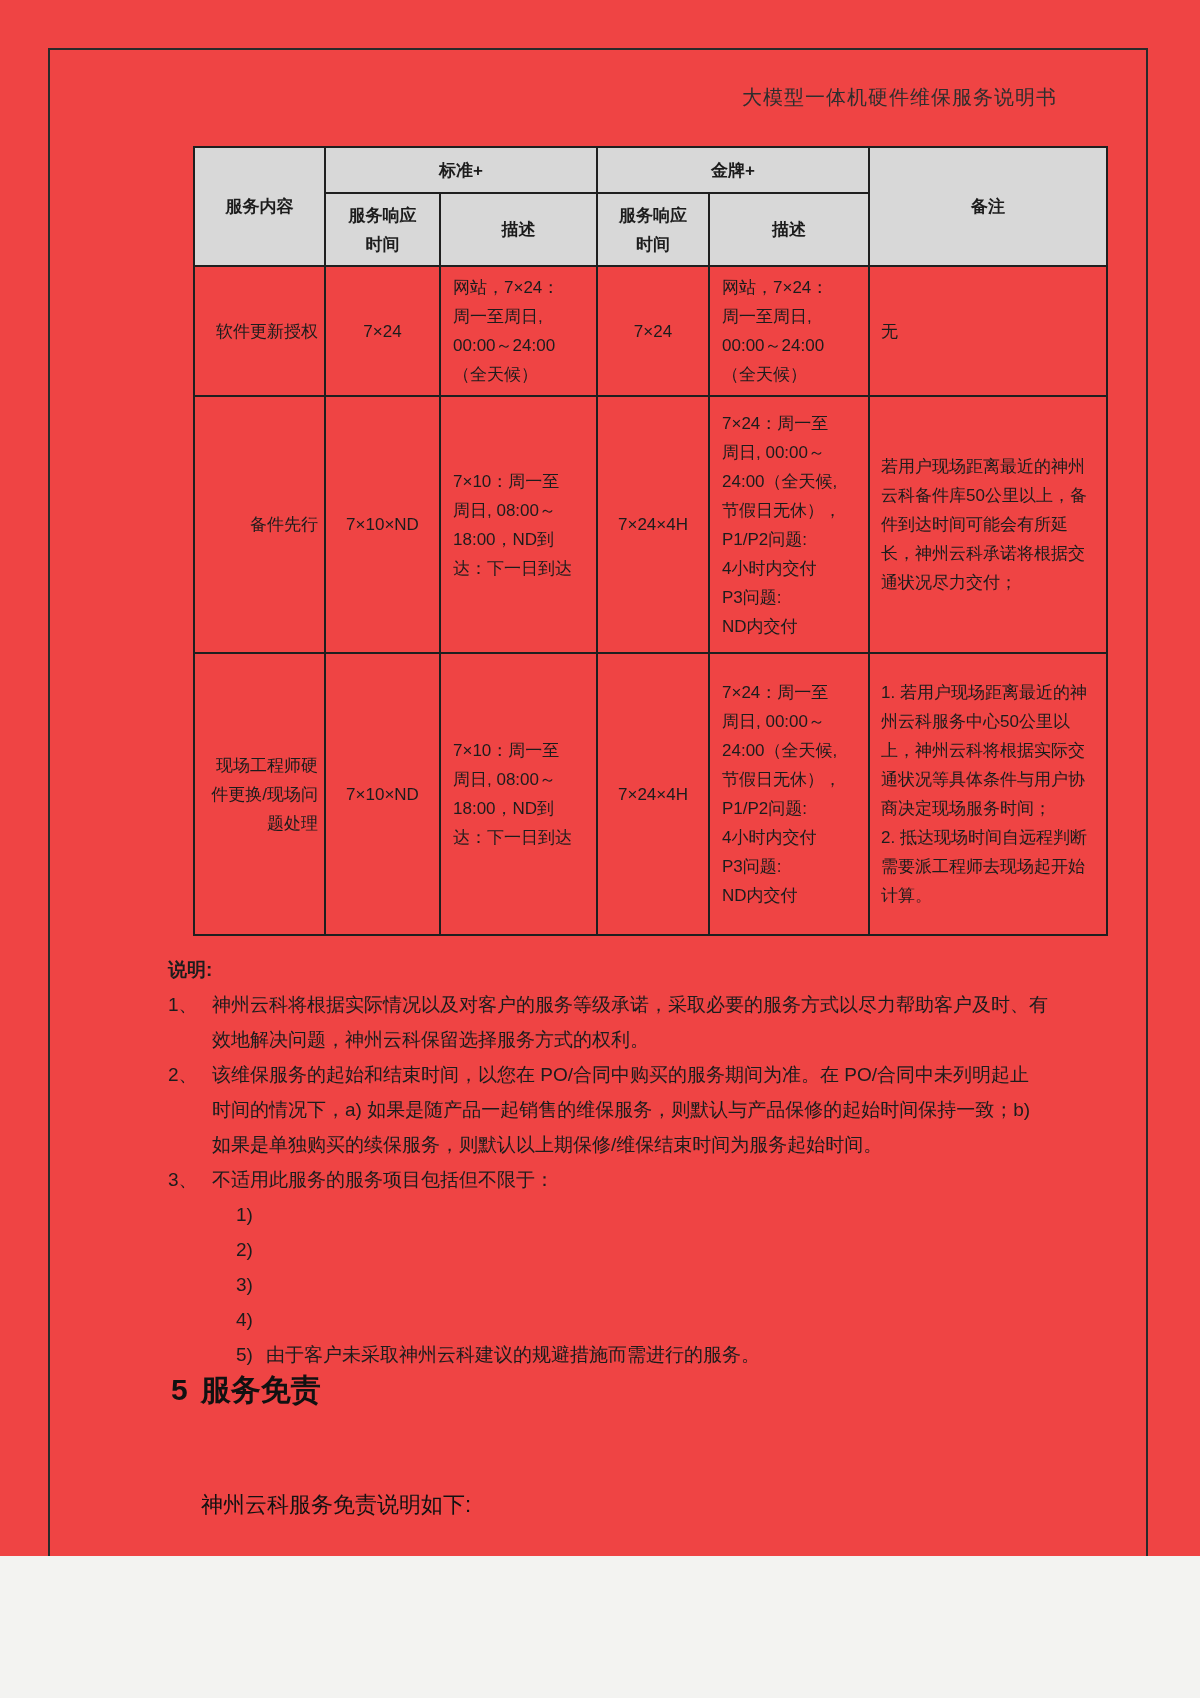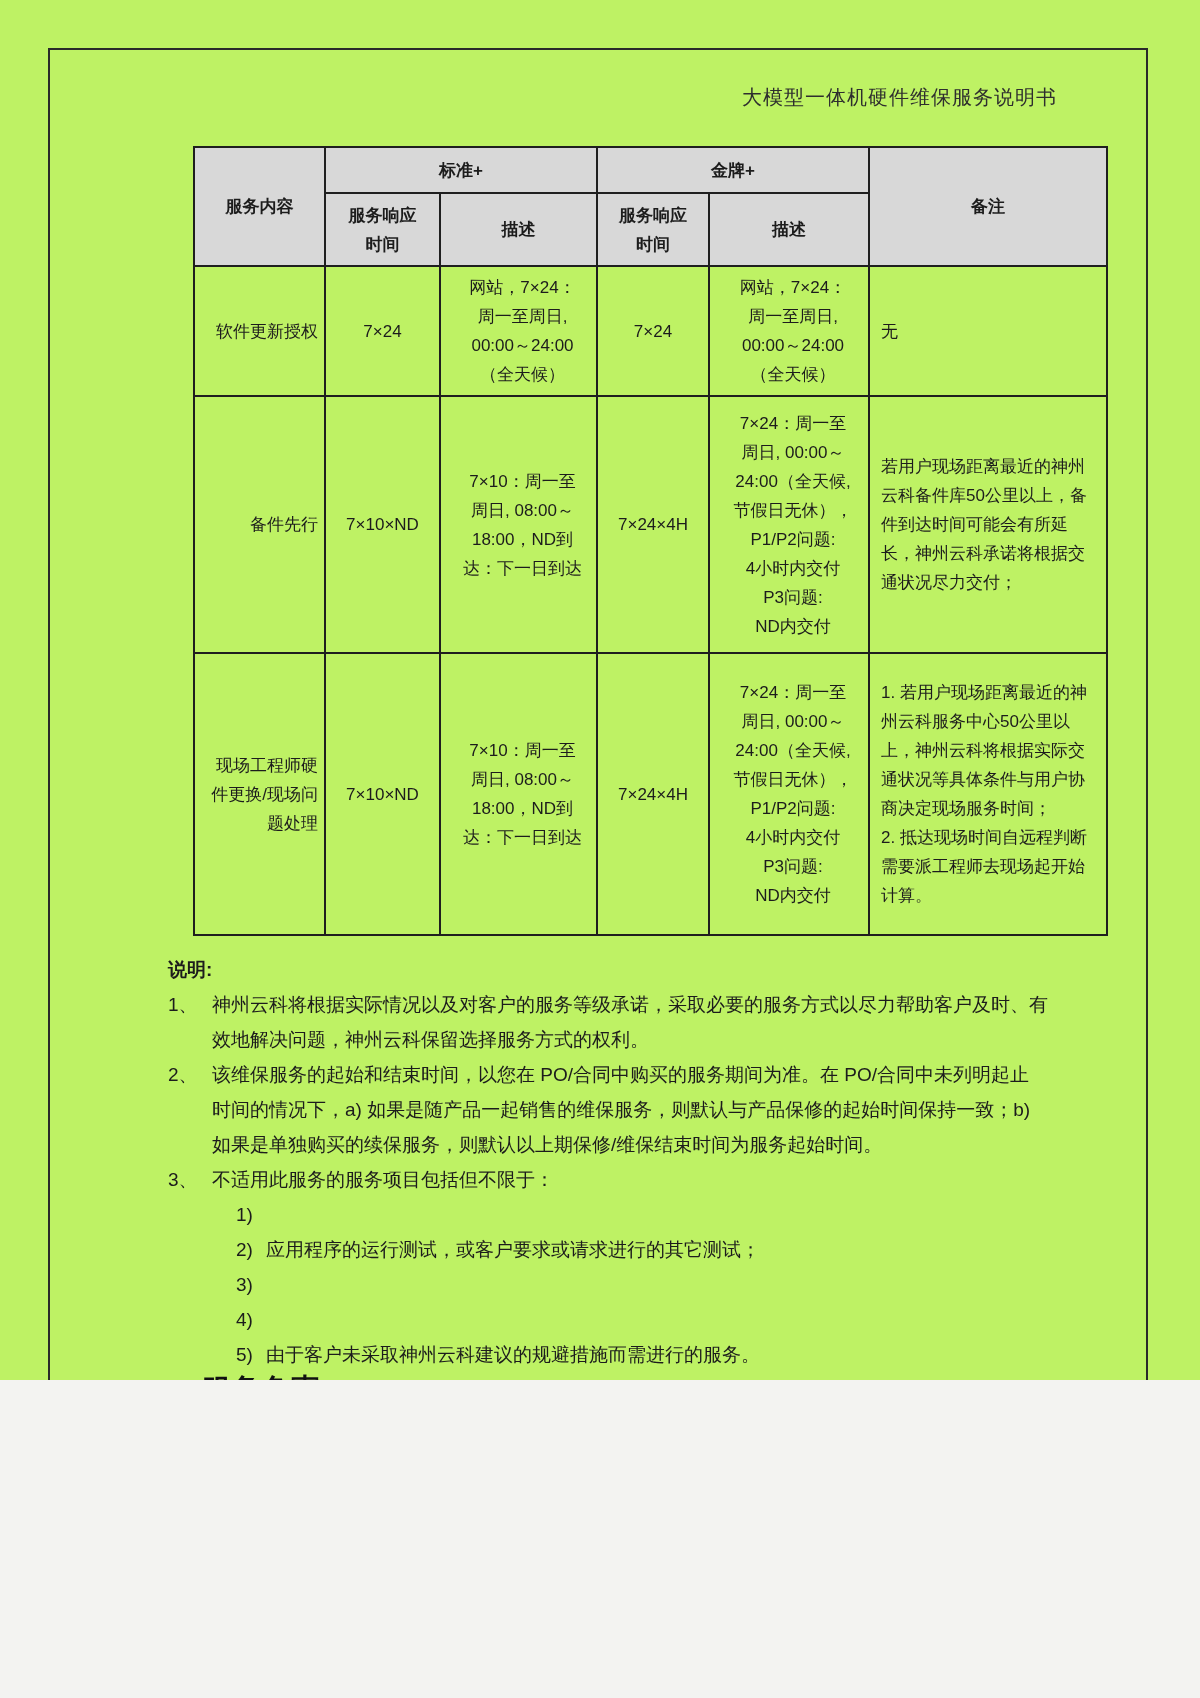--- a/index.html
+++ b/index.html
@@ -1,17 +1,17 @@
 <!DOCTYPE html>
 <html><head>
 <meta charset="utf-8">
 <style>
   html,body{margin:0;padding:0;background:#f3f3f1;}
   .page{
-    position:relative;width:1200px;height:1380px;background:#bef264;
+    position:relative;width:1200px;height:1556px;background:#ef4444;
     font-family:"Liberation Sans","DejaVu Sans",sans-serif;color:#1c1c1c;
     overflow:hidden;margin:0 auto;
   }
   .page-border{
     position:absolute;left:48px;top:48px;width:1100px;height:1596px;
     border:2.5px solid #2a2a2a;box-sizing:border-box;pointer-events:none;
   }
   .doc-header-title{
     position:absolute;top:84px;left:742px;width:300px;
     font-family:"Liberation Serif","DejaVu Serif",serif;
@@ -24,21 +24,21 @@
   }
   table.svc th, table.svc td{
     border:2px solid #1f1f1f;
     font-size:17px;line-height:29px;
     vertical-align:middle;box-sizing:border-box;
     white-space:pre-line;overflow:hidden;
   }
   table.svc th{background:#d8d8d8;font-weight:bold;text-align:center;padding:2px 4px;}
   td.c-service{text-align:right;padding:4px 6px 4px 9px;}
   td.c-time{text-align:center;padding:2px 2px;margin-left:32px;}
-  td.c-desc{text-align:center;padding:6px 4px 6px 12px;}
+  td.c-desc{text-align:left;padding:6px 4px 6px 12px;}
   td.c-remark{text-align:left;padding:8px 6px 8px 11px;line-height:28px;}
   
   .notes{
     position:absolute;left:168px;top:952px;width:880px;
     font-size:19px;line-height:35px;color:#1c1c1c;
   }
   .notes-label{font-weight:bold;}
   .note-item{display:flex;align-items:flex-start;}
   .note-num{flex:0 0 44px;}
   .note-text{flex:1 1 auto;}
@@ -167,21 +167,20 @@
     <div class="note-item">
       <span class="note-num">3、</span>
       <span class="note-text">不适用此服务的服务项目包括但不限于：</span>
     </div>
 
     <div class="subnote">
       <span class="subnote-num">1)</span>
     </div>
     <div class="subnote">
       <span class="subnote-num">2)</span>
-      <span class="subnote-text">应用程序的运行测试，或客户要求或请求进行的其它测试；</span>
     </div>
     <div class="subnote">
       <span class="subnote-num">3)</span>
     </div>
     <div class="subnote">
       <span class="subnote-num">4)</span>
     </div>
     <div class="subnote">
       <span class="subnote-num">5)</span>
       <span class="subnote-text">由于客户未采取神州云科建议的规避措施而需进行的服务。</span>

